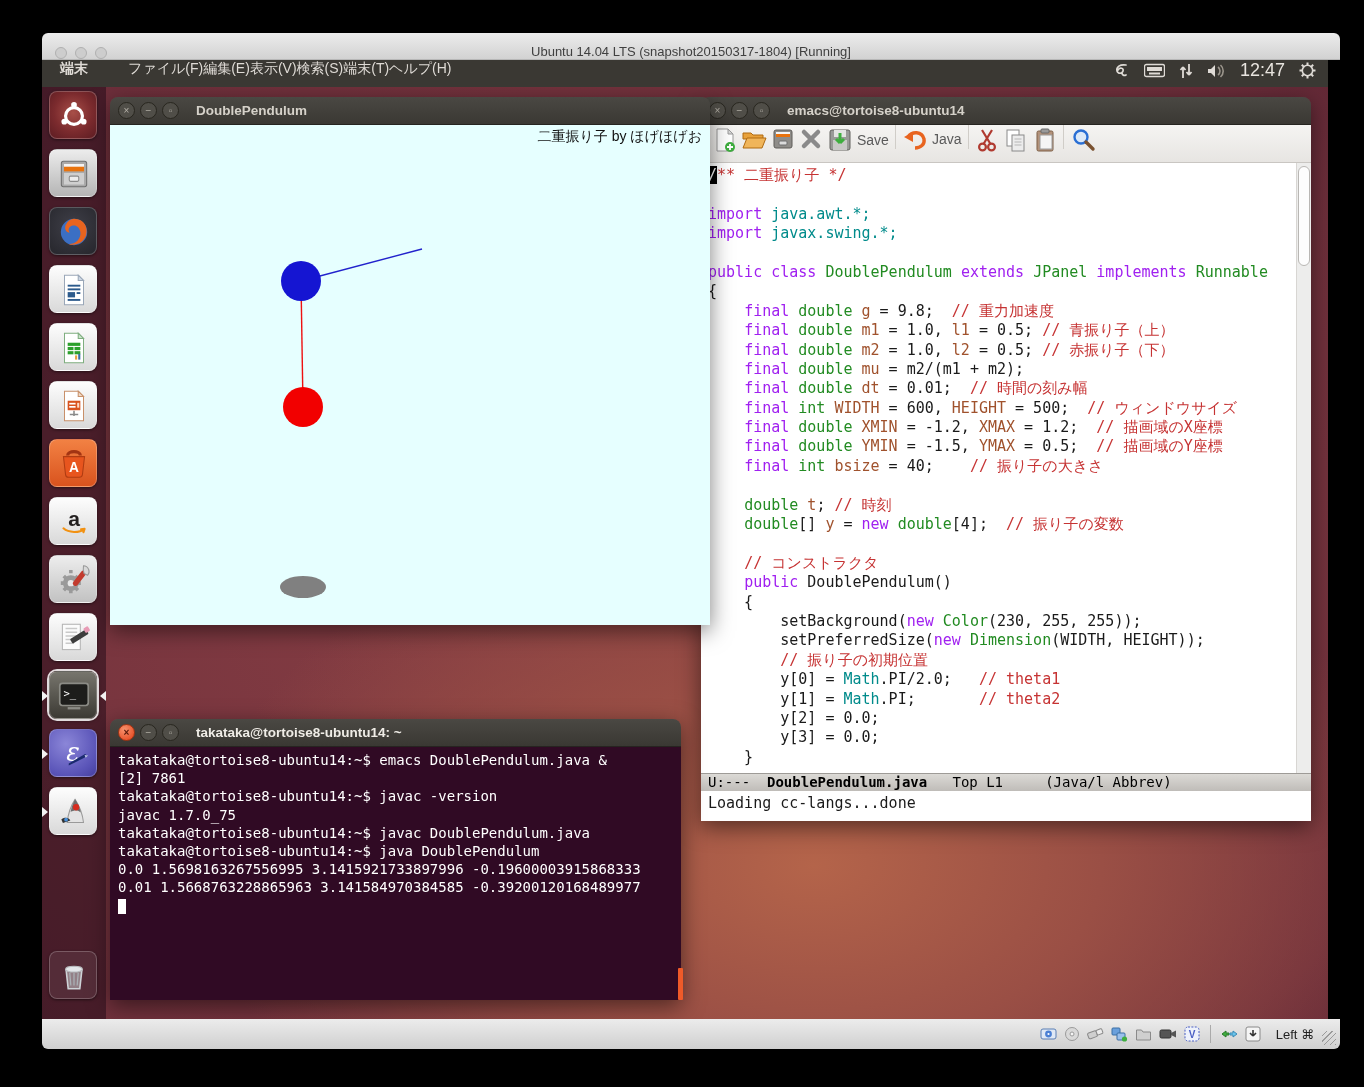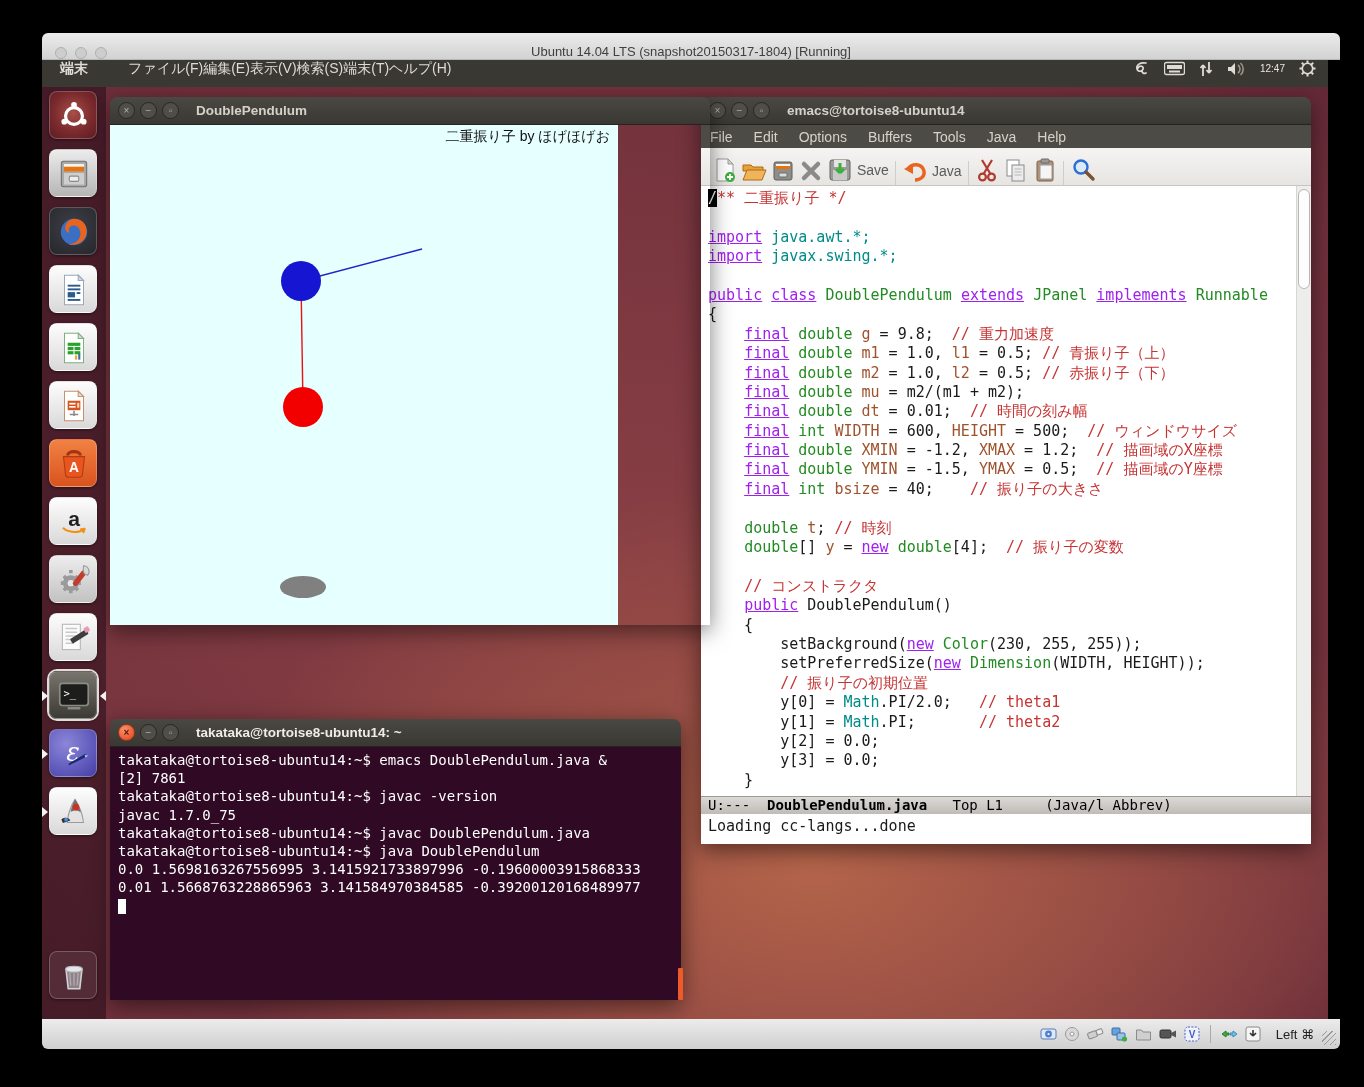--- a/index.html
+++ b/index.html
@@ -31,21 +31,21 @@
     background-color:#330e20; }
 
   
   .topbar { position:absolute; left:0; top:0; width:100%; height:27px; background:#3a3833;
     display:flex; align-items:flex-start; color:#dfdbd6; font-size:14px; z-index:90; }
   .topbar .appname { font-weight:bold; margin-left:18px; }
   .gmenus { display:flex; margin-left:40px; }
   .gmenus span { cursor:default; }
   .indicators { margin-left:auto; display:flex; align-items:center; gap:14px; margin-right:12px; }
   .indicators svg { display:block; }
-  .clock { font-size:10px; color:#e8e4df; }
+  .clock { font-size:18px; color:#e8e4df; }
 
   
   .launcher { position:absolute; left:0; top:27px; width:64px; height:932px;
     background:rgba(30,8,22,0.50); z-index:80; }
   .ltile-row { position:relative; width:64px; height:58px; }
   .ltile { position:absolute; left:7px; top:4px; width:48px; height:48px; border-radius:8px;
     border:1px solid rgba(255,255,255,0.22); box-shadow:0 1px 3px rgba(0,0,0,0.5); overflow:hidden; }
   .ltile svg { position:absolute; left:5px; top:5px; }
   .pip-run { position:absolute; left:0px; top:24px; width:0; height:0;
     border:5px solid transparent; border-left:6px solid #f2f2f2; border-right:none; }
@@ -69,37 +69,37 @@
   .titlebar { height:28px; border-radius:8px 8px 0 0;
     background:linear-gradient(#4a4843,#3a3833); border-bottom:1px solid #262420;
     display:flex; align-items:center; padding-left:8px; gap:5px; }
   .wbtn { width:17px; height:17px; border-radius:50%; background:#504e48; border:1px solid #28261f;
     color:#b5b1a8; font-size:10px; line-height:15px; text-align:center; }
   .wbtn.orange { background:radial-gradient(circle at 35% 30%, #f8926d, #e8542c 75%); border-color:#a33413; color:#58180a; font-weight:bold; }
   .wtitle { margin-left:12px; font-weight:bold; font-size:13.5px; color:#d5d1c9; white-space:nowrap; }
 
   
   .win-pendulum { left:68px; top:37px; width:600px; z-index:30; }
-  .pcanvas { position:relative; width:508px; height:500px; background:#e6ffff; overflow:hidden;padding-left:12px; }
+  .pcanvas { position:relative; width:600px; height:500px; background:#e6ffff; overflow:hidden;padding-left:12px; }
   .pcredit { position:absolute; top:3px; right:8px; font-size:14px; color:#111; }
 
   
   .win-emacs { left:659px; top:37px; width:610px; z-index:20; }
   .emenubar { height:23px; background:#4d4b45; display:flex; align-items:center; gap:21px;
     padding-left:9px; color:#d6d2ca; font-size:14px; }
   .etoolbar { height:38px; background:linear-gradient(#f5f4f2,#e7e5e2); border-bottom:1px solid #c9c6c2;
-    display:flex; align-items:flex-end; padding-left:10px; }
+    display:flex; align-items:flex-start; padding-left:10px; }
   .tbtn { display:flex; align-items:center; gap:4px; padding:2px; }
   .tlabel { font-size:14px; color:#5a5a5a; }
   .tsep { width:1px; height:24px; background:#d0cdc8; margin:0 4px; }
   .ebody { position:relative; height:610px; background:#fff; overflow:hidden;
     font-family:"DejaVu Sans Mono","Liberation Mono",monospace; font-size:15px; line-height:19.4px; color:#1a1a1a; }
   .ecode { padding:3px 20px 0 7px; white-space:pre; }
   .code-line { height:19.4px; white-space:pre; }
-  .ck { color:#a020f0;text-decoration:underline; } .ct { color:#228b22; } .cv { color:#a0522d; }
+  .ck { color:#a020f0; } .ct { color:#228b22; } .cv { color:#a0522d; }
   .cc { color:#c63333; } .cm { color:#008b8b; } .cd { color:#1a1a1a; }
   .ccur { background:#000; color:#fff; }
   .escroll { position:absolute; right:0; top:0; bottom:0; width:15px; background:#ededec; border-left:1px solid #d8d6d3; }
   .escroll .thumb { position:absolute; left:1px; top:3px; width:12px; height:100px; background:#fdfdfd;
     border:1px solid #b9b7b4; border-radius:7px; }
   .emodeline { height:18px; background:linear-gradient(#dcdad6,#bfbcb8); border-top:1px solid #9e9b97;
     font-family:"DejaVu Sans Mono","Liberation Mono",monospace; font-size:14px; color:#000;
     white-space:pre; line-height:17px; padding-left:7px; }
   .eecho { height:30px; background:#fff; font-family:"DejaVu Sans Mono","Liberation Mono",monospace;
     font-size:15px; color:#1a1a1a; padding:3px 0 0 7px; }
@@ -357,29 +357,20 @@
       </div>
     </div>
 
     <div class="window win-emacs">
       <div class="titlebar">
         <span class="wbtn">×</span>
         <span class="wbtn">−</span>
         <span class="wbtn">▫</span>
         <span class="wtitle">emacs@tortoise8-ubuntu14</span>
       </div>
-      <div class="emenubar" id="emenubar">
-          <span>File</span>
-          <span>Edit</span>
-          <span>Options</span>
-          <span>Buffers</span>
-          <span>Tools</span>
-          <span>Java</span>
-          <span>Help</span>
-        </div>
       <div class="etoolbar" id="etoolbar">
           <span class="tbtn">
             <svg width="24" height="26" viewBox="0 0 24 26">
               <path d="M4 2 h11 l5 5 v17 h-16 z" fill="#fff" stroke="#9a9a9a"></path>
               <path d="M15 2 l5 5 h-5 z" fill="#d8d8d8" stroke="#9a9a9a"></path>
               <circle cx="17" cy="20" r="5" fill="#3fae3f"></circle>
               <path d="M17 17 v6 M14 20 h6" stroke="#fff" stroke-width="1.8"></path>
             </svg>
           </span>
           <span class="tbtn">

